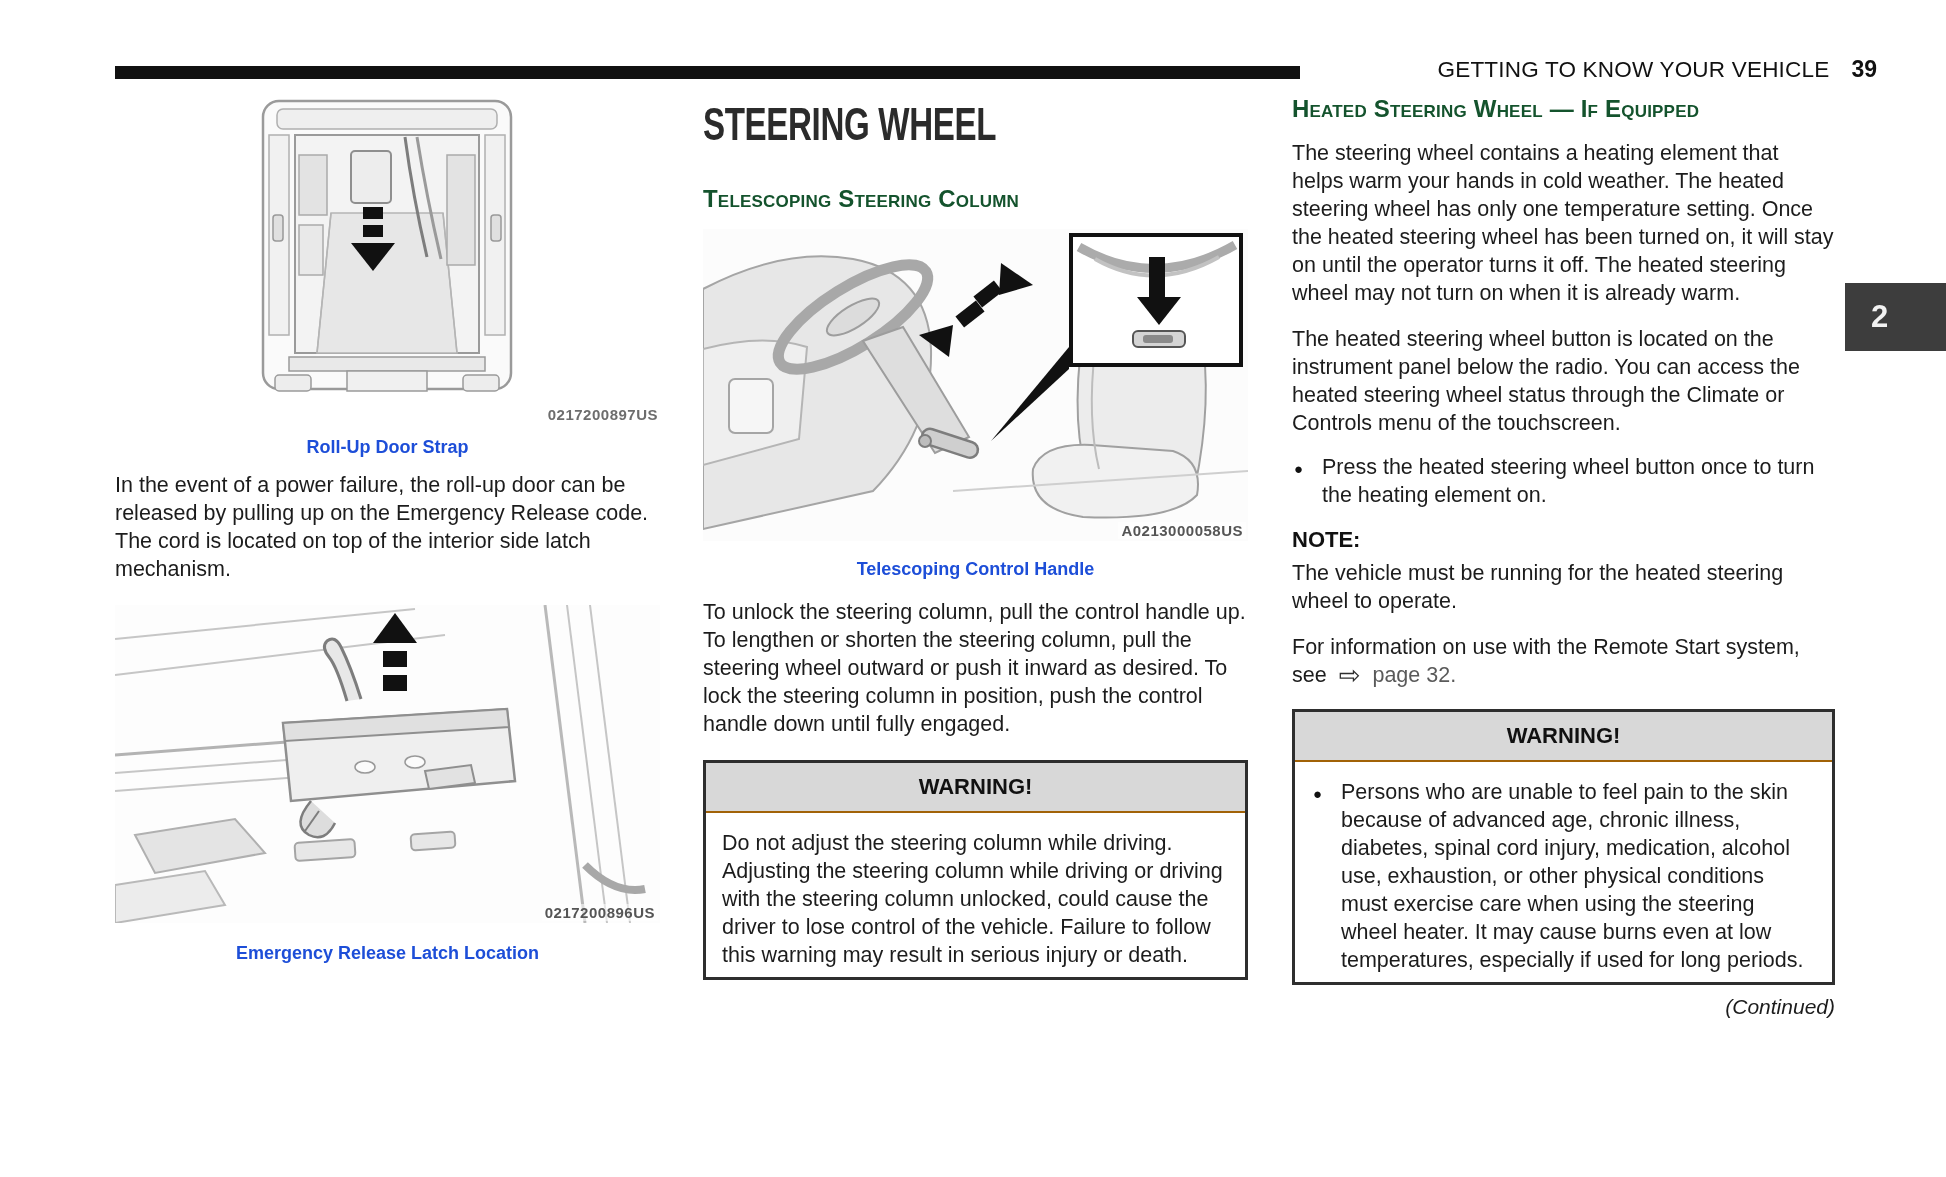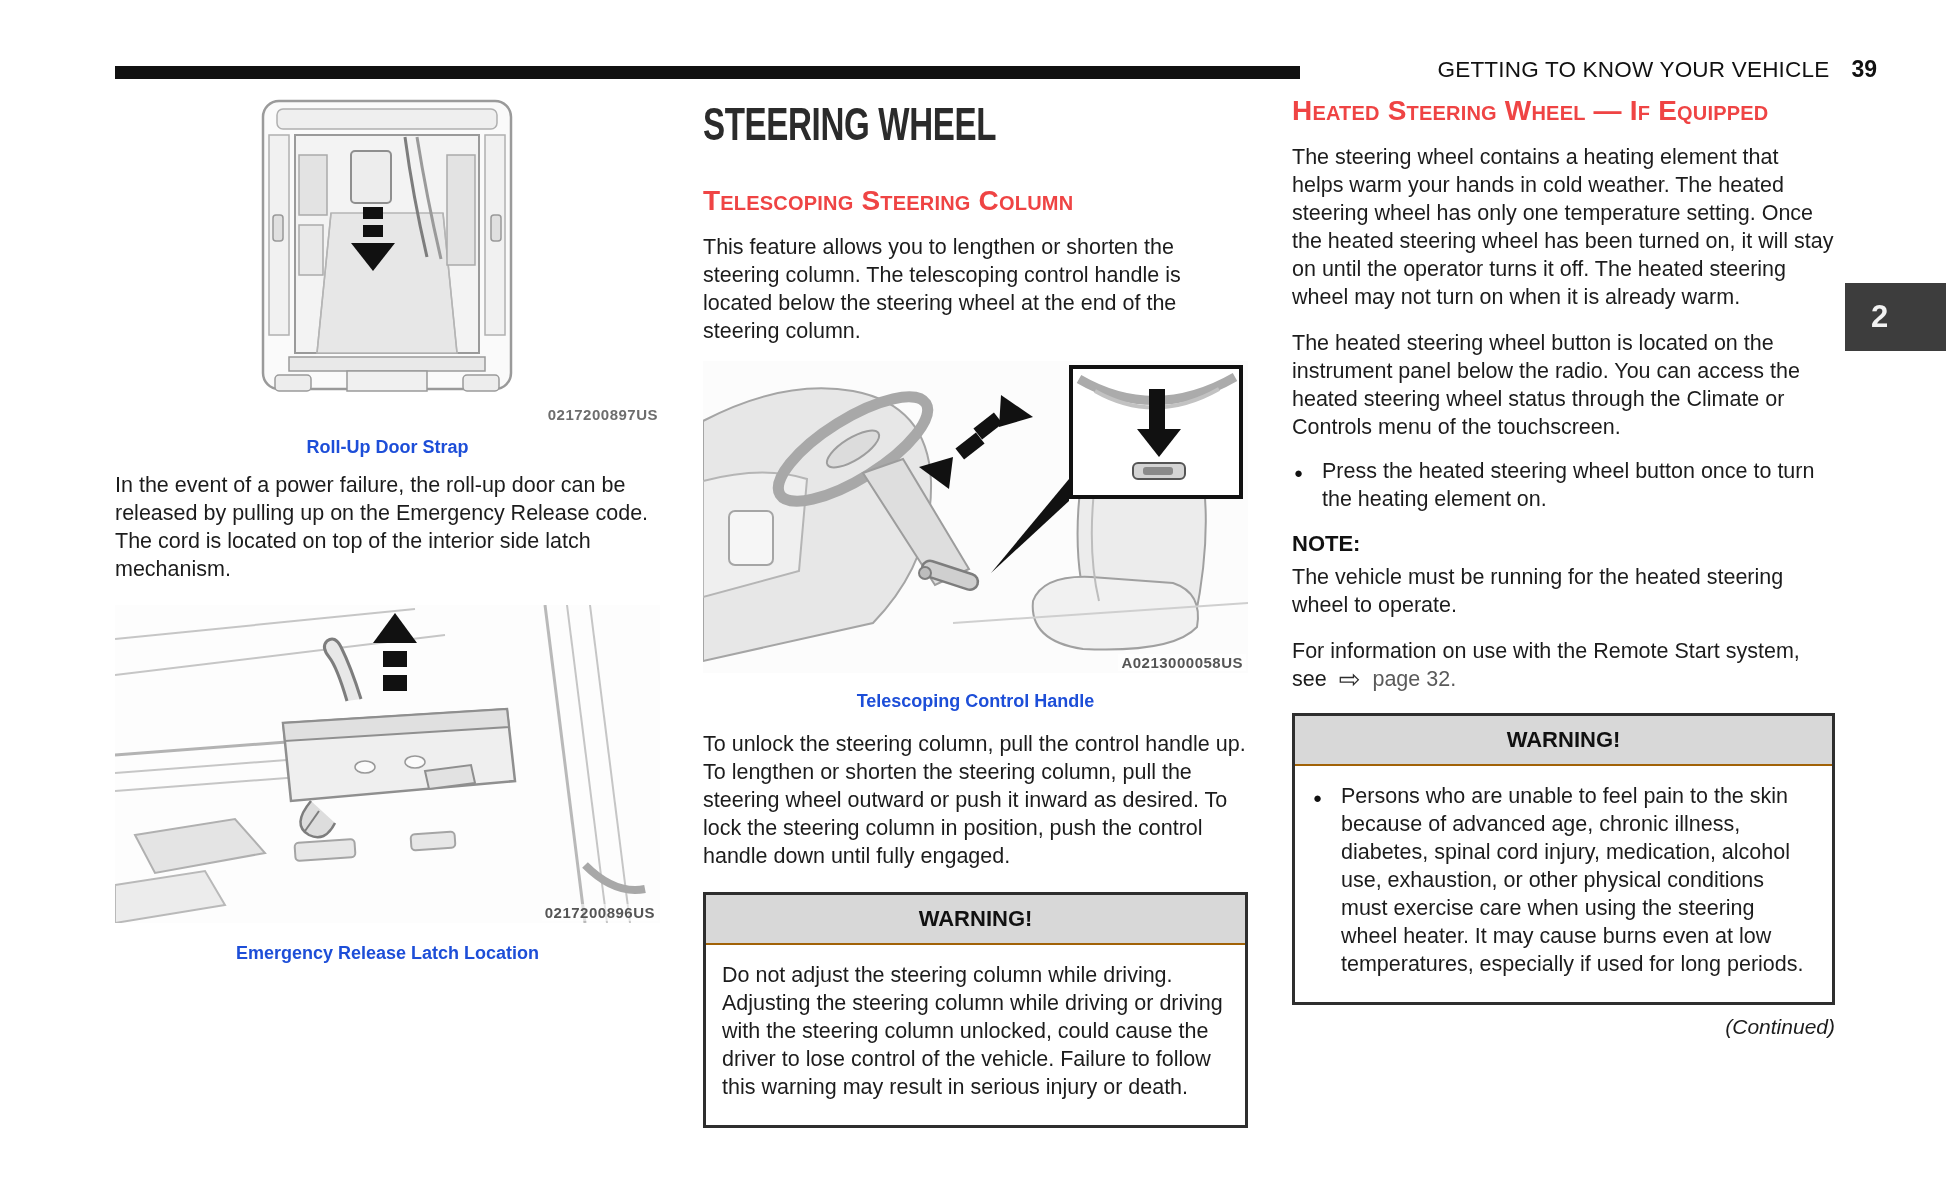--- a/index.html
+++ b/index.html
@@ -26,42 +26,42 @@
   .col-right { left:1292px; width:543px; }
 
   p.body { font-size:21.5px; line-height:28px; margin:0; color:#1c1c1c; }
 
   
   .main-title {
     font-size:46px; font-weight:bold; color:#2b2b2b; letter-spacing:-.5px;
     transform:scaleX(.72); transform-origin:left center; white-space:nowrap; margin-top:2px;
   }
   .section-heading {
-    font-variant:small-caps; font-size:28px; font-weight:600; color:#ef4444;
+    font-variant:small-caps; font-size:24px; font-weight:600; color:#14532d;
     letter-spacing:.2px; white-space:nowrap;
   }
   .sub-heading { font-size:22px; font-weight:bold; color:#111; }
   .note-label { font-size:22px; font-weight:bold; color:#111; }
 
   
   .figure { position:relative; }
   .fig-code {
     position:absolute; right:2px; bottom:2px; font-size:15px; font-weight:bold;
     color:#6d6d6d; letter-spacing:.5px;
   }
   .fig-code.on-art { color:#555; background:rgba(255,255,255,.55); padding:0 3px; }
   .fig-caption { text-align:center; font-size:18px; font-weight:bold; color:#1d4ed8; }
 
   
   .warning-box { border:3px solid #2e2e2e; background:#fff; }
   .warning-header {
     background:#d8d8d8; border-bottom:2px solid #a16207; text-align:center;
     font-size:22px; font-weight:bold; color:#111; padding:11px 0;
   }
-  .warning-body { padding:16px 16px 24px 16px; font-size:21.5px; line-height:28px; }
+  .warning-body { padding:16px 16px 8px 16px; font-size:21.5px; line-height:28px; }
 
   
   .bullet-list { list-style:none; margin:0; padding:0; }
   .bullet-list li { position:relative; padding-left:30px; font-size:21.5px; line-height:28px; margin-top:16px; }
   .bullet-list li::before { content:"●"; position:absolute; left:2px; top:2px; font-size:15px; color:#111; }
   .warning-body .bullet-list li { margin-top:0; }
 
   
   .page-ref-arrow { font-size:26px; color:#2e2e2e; margin:0 6px; vertical-align:-2px; }
   .page-ref-link { color:#5a5a5a; text-decoration:none; cursor:pointer; }
@@ -160,21 +160,20 @@
     </div>
     <div class="fig-caption" style="margin-top:20px;">Emergency Release Latch Location</div>
   </div>
 
   <div class="col col-mid">
 
     <div class="main-title">STEERING WHEEL</div>
 
     <div class="section-heading" style="margin-top:34px;">Telescoping Steering Column</div>
 
-    <p class="body" style="margin-top:16px;">This feature allows you to lengthen or shorten the steering column. The telescoping control handle is located below the steering wheel at the end of the steering column.</p>
 
     <div class="figure" style="margin-top:16px; height:312px;">
       <svg width="545" height="312" viewBox="0 0 545 312" aria-hidden="true">
         <rect x="0" y="0" width="545" height="312" fill="#fcfcfc"></rect>
         <path d="M0 60 Q80 18 150 30 Q225 44 228 120 Q230 200 170 262 L0 300 Z" fill="#e7e7e7" stroke="#a5a5a5" stroke-width="2"></path>
         <path d="M0 120 Q60 104 104 118 L96 210 L0 236 Z" fill="#efefef" stroke="#b5b5b5" stroke-width="2"></path>
         <rect x="26" y="150" width="44" height="54" rx="6" fill="#f6f6f6" stroke="#a5a5a5" stroke-width="2"></rect>
         <g transform="rotate(-32 150 88)">
           <ellipse cx="150" cy="88" rx="86" ry="30" fill="none" stroke="#a8a8a8" stroke-width="11"></ellipse>
           <ellipse cx="150" cy="88" rx="30" ry="11" fill="#dcdcdc" stroke="#9d9d9d" stroke-width="2"></ellipse>

